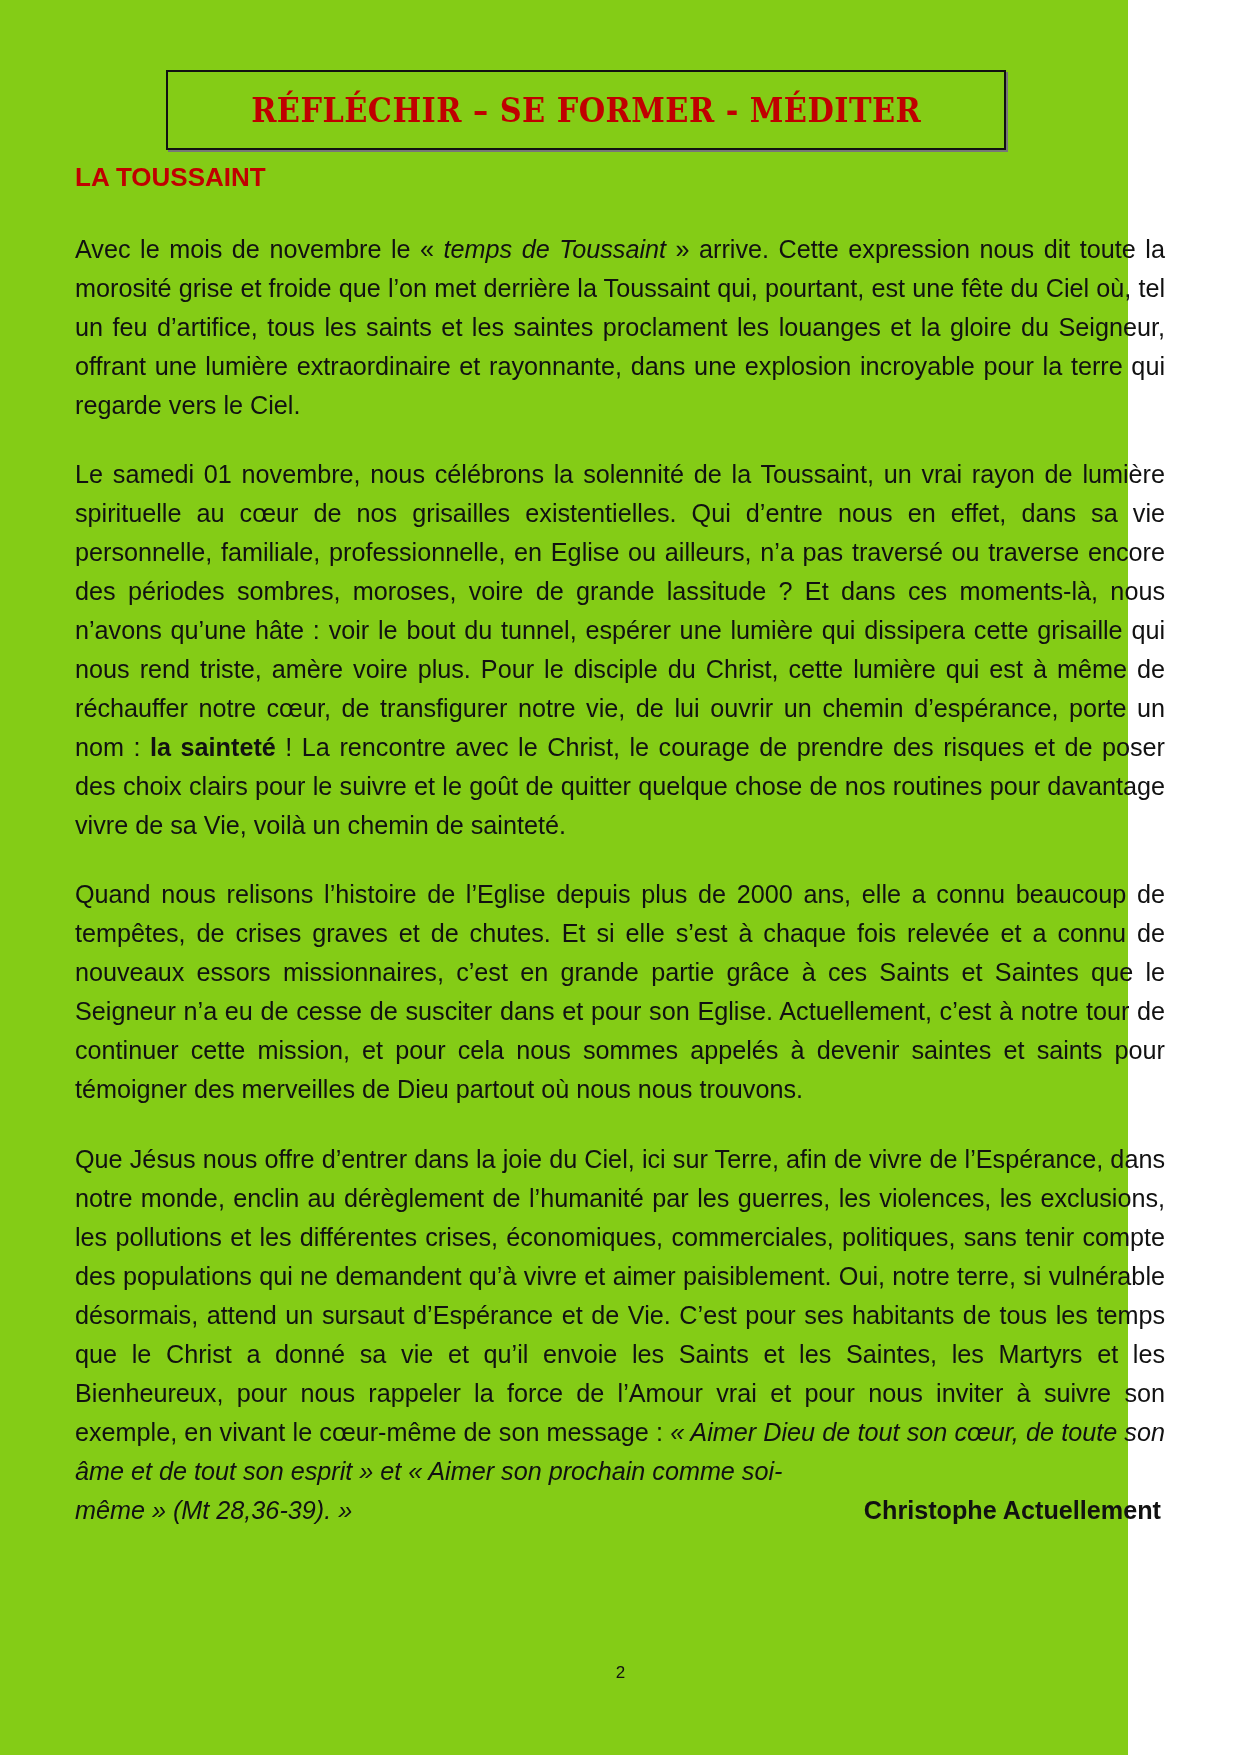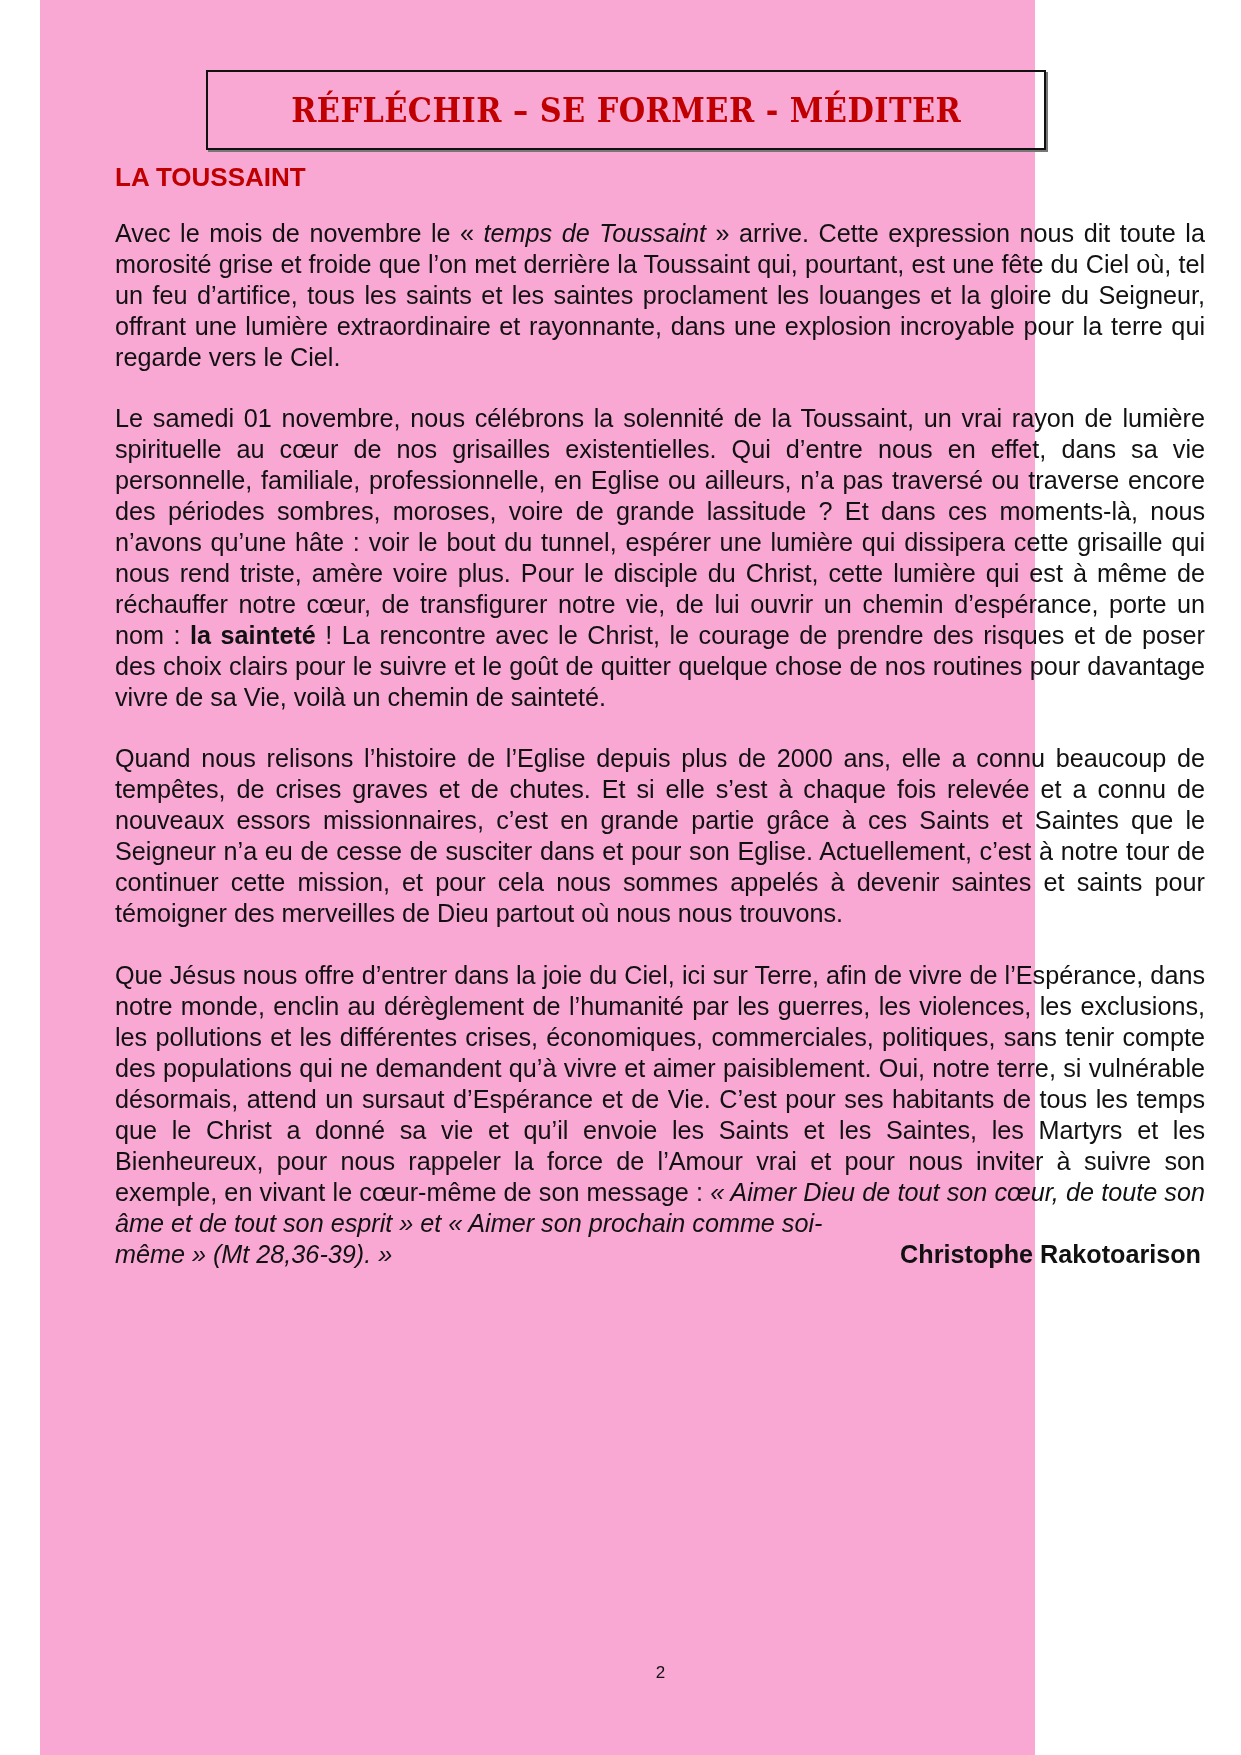--- a/index.html
+++ b/index.html
@@ -1,34 +1,34 @@
 <!DOCTYPE html>
 <html><head>
 <meta charset="utf-8">
 <style>
   html, body { margin:0; padding:0; background:#ffffff; }
   body { width:1241px; height:1755px; position:relative; overflow:hidden; }
-  .page { position:absolute; left:0; top:0; width:995px; height:1755px; background:#f9a8d4;margin-left:40px; }
+  .page { position:absolute; left:0; top:0; width:1128px; height:1755px; background:#84cc16; }
   .title-box {
     position:absolute; left:166px; top:70px; width:836px; height:76px;
     border:2px solid #111; box-shadow:2px 2px 0 #777;
     display:flex; align-items:center; justify-content:center;
   }
   .title-text {
     font-family:"DejaVu Serif", serif; font-weight:bold; font-size:33px;
     color:#c00000; letter-spacing:0.5px; transform:scaleX(0.92);
   }
   .subtitle {
     position:absolute; left:75px; top:162px;
     font-family:"Liberation Sans", sans-serif; font-weight:bold; font-size:26px;
     color:#c00000; text-underline-offset:3px;
   }
   .body {
-    position:absolute; left:75px; top:218px; width:1090px;
-    font-family:"Liberation Sans", sans-serif; font-size:25.2px; line-height:31px;
+    position:absolute; left:75px; top:230px; width:1090px;
+    font-family:"Liberation Sans", sans-serif; font-size:25.2px; line-height:39px;
     color:#111; text-align:justify;
   }
   .body p { margin:0 0 30.2px 0; }
   .body p.last { margin-bottom:0; }
   .sig-line { display:flex; justify-content:space-between; text-align:left; }
   .sig { font-weight:bold; padding-right:4px; }
   .pagenum {
     position:absolute; left:0; top:1663px; width:1241px; text-align:center;
     font-family:"Liberation Sans", sans-serif; font-size:17px; color:#111;
   }
@@ -48,18 +48,18 @@
     <p><span>Avec le mois de novembre le « </span><em>temps de Toussaint</em><span> » arrive. Cette expression nous dit toute la morosité grise et froide que l’on met derrière la Toussaint qui, pourtant, est une fête du Ciel où, tel un feu d’artifice, tous les saints et les saintes proclament les louanges et la gloire du Seigneur, offrant une lumière extraordinaire et rayonnante, dans une explosion incroyable pour la terre qui regarde vers le Ciel.</span></p>
 
 
     <p><span>Le samedi 01 novembre, nous célébrons la solennité de la Toussaint, un vrai rayon de lumière spirituelle au cœur de nos grisailles existentielles. Qui d’entre nous en effet, dans sa vie personnelle, familiale, professionnelle, en Eglise ou ailleurs, n’a pas traversé ou traverse encore des périodes sombres, moroses, voire de grande lassitude ? Et dans ces moments-là, nous n’avons qu’une hâte : voir le bout du tunnel, espérer une lumière qui dissipera cette grisaille qui nous rend triste, amère voire plus. Pour le disciple du Christ, cette lumière qui est à même de réchauffer notre cœur, de transfigurer notre vie, de lui ouvrir un chemin d’espérance, porte un nom : </span><strong>la sainteté</strong><span> ! La rencontre avec le Christ, le courage de prendre des risques et de poser des choix clairs pour le suivre et le goût de quitter quelque chose de nos routines pour davantage vivre de sa Vie, voilà un chemin de sainteté.</span></p>
 
     <p>Quand nous relisons l’histoire de l’Eglise depuis plus de 2000 ans, elle a connu beaucoup de tempêtes, de crises graves et de chutes. Et si elle s’est à chaque fois relevée et a connu de nouveaux essors missionnaires, c’est en grande partie grâce à ces Saints et Saintes que le Seigneur n’a eu de cesse de susciter dans et pour son Eglise. Actuellement, c’est à notre tour de continuer cette mission, et pour cela nous sommes appelés à devenir saintes et saints pour témoigner des merveilles de Dieu partout où nous nous trouvons.</p>
 
     <p class="last"><span>Que Jésus nous offre d’entrer dans la joie du Ciel, ici sur Terre, afin de vivre de l’Espérance, dans notre monde, enclin au dérèglement de l’humanité par les guerres, les violences, les exclusions, les pollutions et les différentes crises, économiques, commerciales, politiques, sans tenir compte des populations qui ne demandent qu’à vivre et aimer paisiblement. Oui, notre terre, si vulnérable désormais, attend un sursaut d’Espérance et de Vie. C’est pour ses habitants de tous les temps que le Christ a donné sa vie et qu’il envoie les Saints et les Saintes, les Martyrs et les Bienheureux, pour nous rappeler la force de l’Amour vrai et pour nous inviter à suivre son exemple, en vivant le cœur-même de son message : </span><em>« Aimer Dieu de tout son cœur, de toute son âme et de tout son esprit » et « Aimer son prochain comme soi-</em></p>
     <div class="sig-line">
       <em>même » (Mt 28,36-39). »</em>
-      <span class="sig">Christophe Rakotoarison</span>
+      <span class="sig">Christophe Actuellement</span>
     </div>
   </div>
 
   <div class="pagenum">2</div>
 </div>
 
 </body></html>

